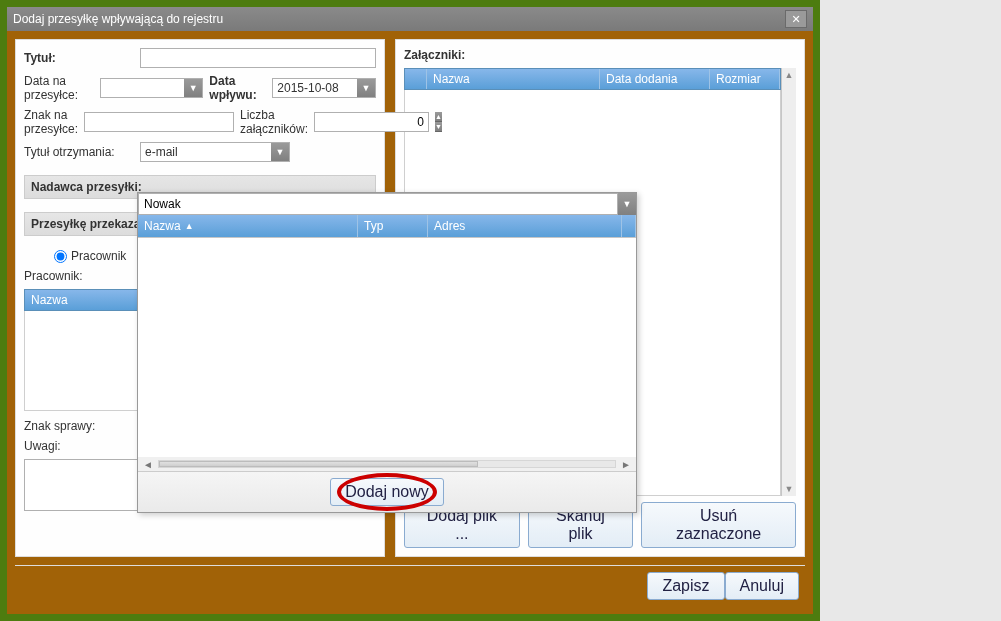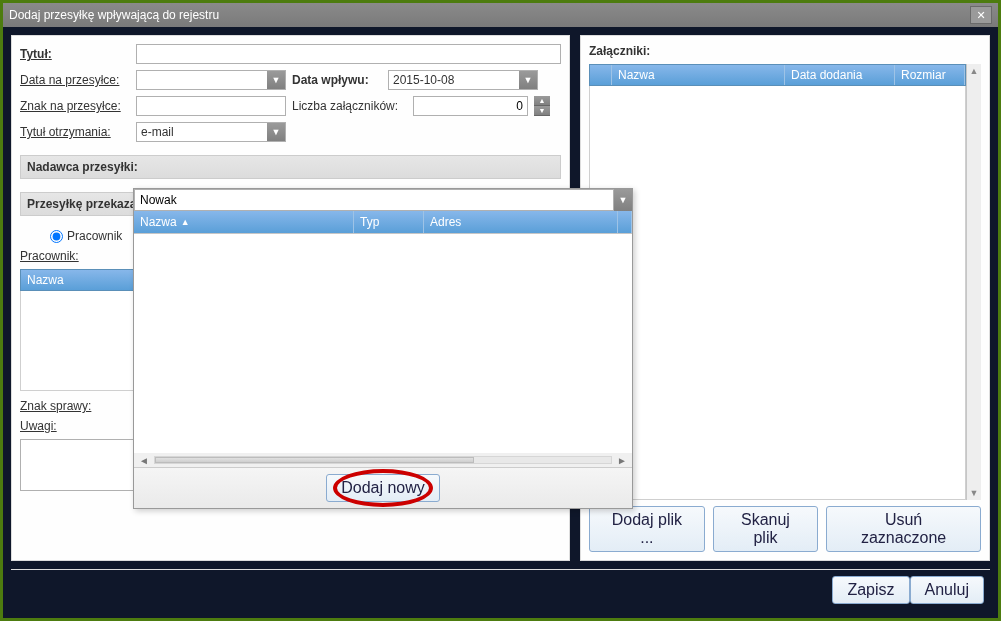--- a/index.html
+++ b/index.html
@@ -9,24 +9,24 @@
     font-size: 12px;
     color: #333;
     background: #e8e8e8;
     width: 1001px;
     height: 621px;
     overflow: hidden;
     position: relative;
   }
   .window {
     position: relative;
-    width: 1001px;
+    width: 820px;
     height: 621px;
-    background: #0f172a;
-    border: 3px solid #4d7c0f;
+    background: #a16207;
+    border: 7px solid #4d7c0f;
   }
   .titlebar {
     height: 24px;
     background: linear-gradient(#8a8a8a, #7a7a7a);
     color: #fff;
     display: flex;
     align-items: center;
     padding: 0 6px;
     font-size: 12px;
     justify-content: space-between;
@@ -74,21 +74,20 @@
   }
   .form-row {
     display: flex;
     align-items: center;
     gap: 6px;
     margin-bottom: 6px;
   }
   .form-label {
     width: 110px;
     font-size: 12px;
-    text-decoration: underline;
   }
   .bold { font-weight: bold; }
   .text-input, .combo, .number-input {
     height: 20px;
     border: 1px solid #b0b0b0;
     padding: 0 4px;
     font-size: 12px;
     background: #fff;
   }
   .combo {

